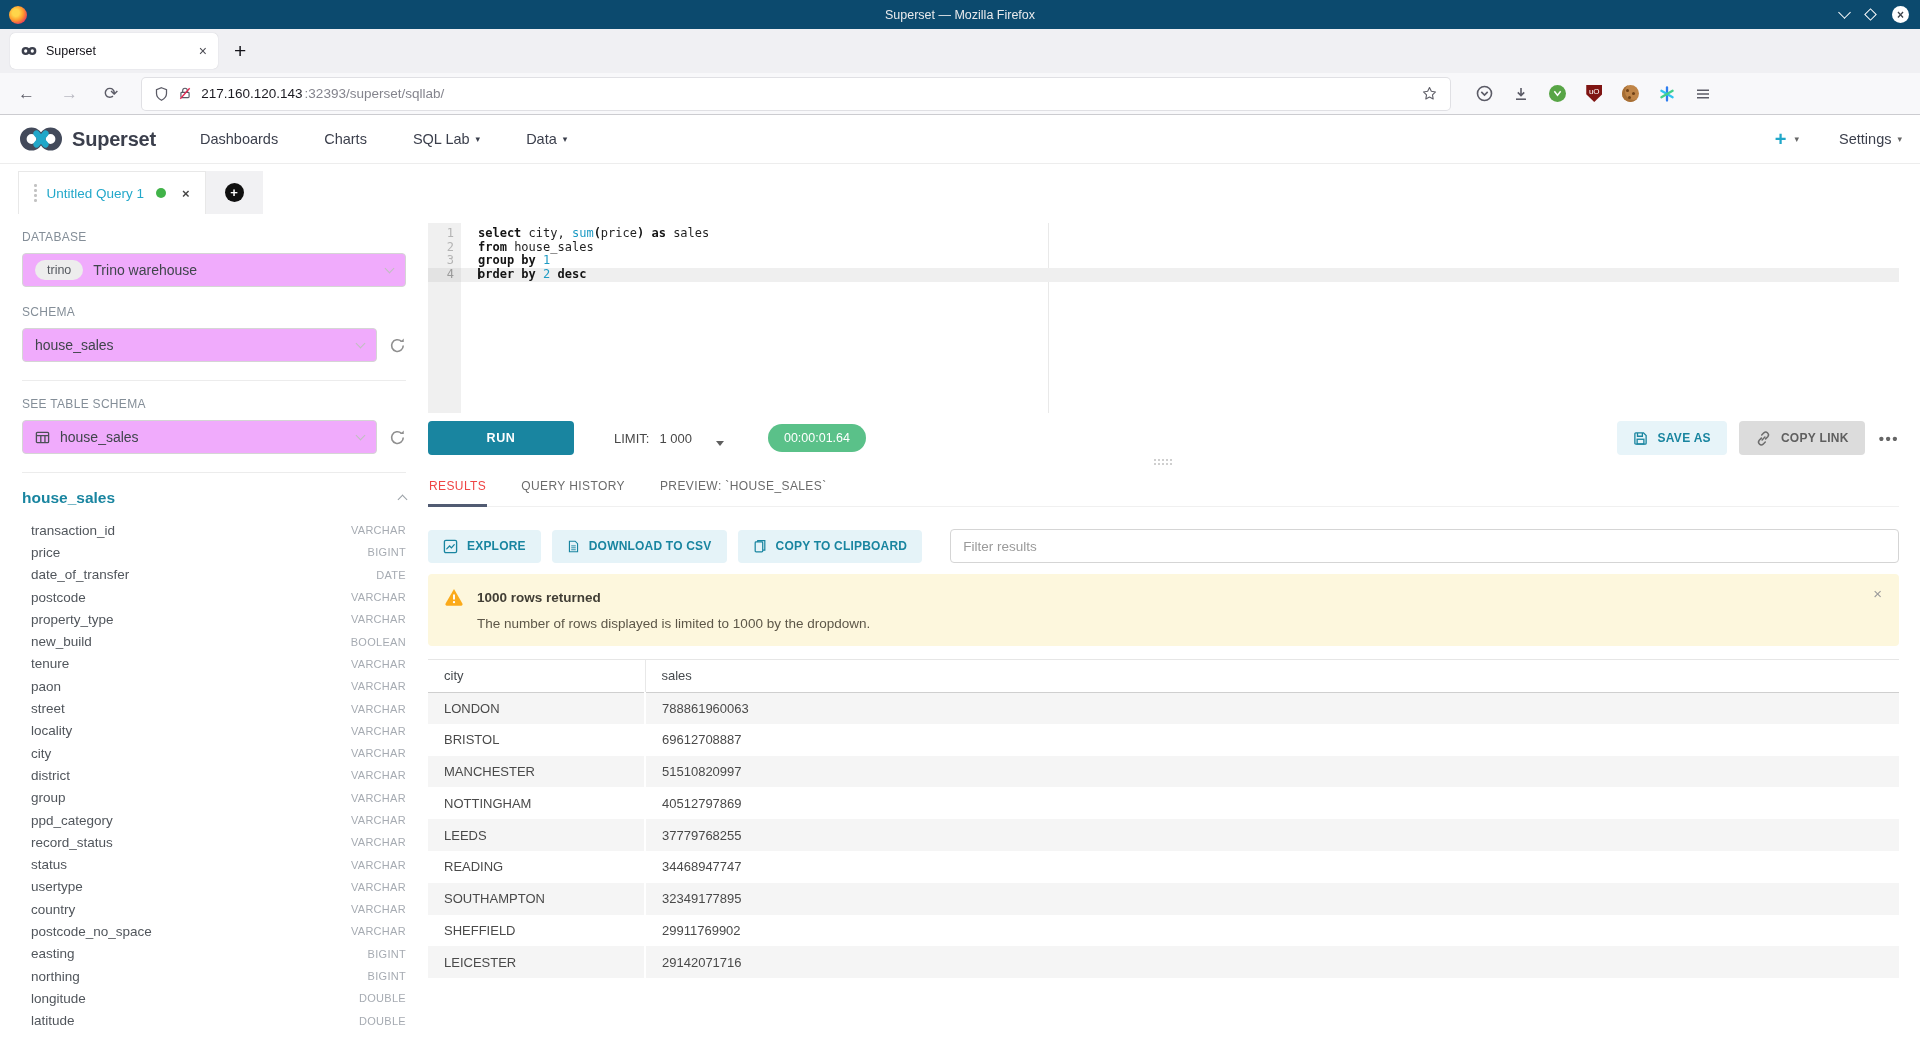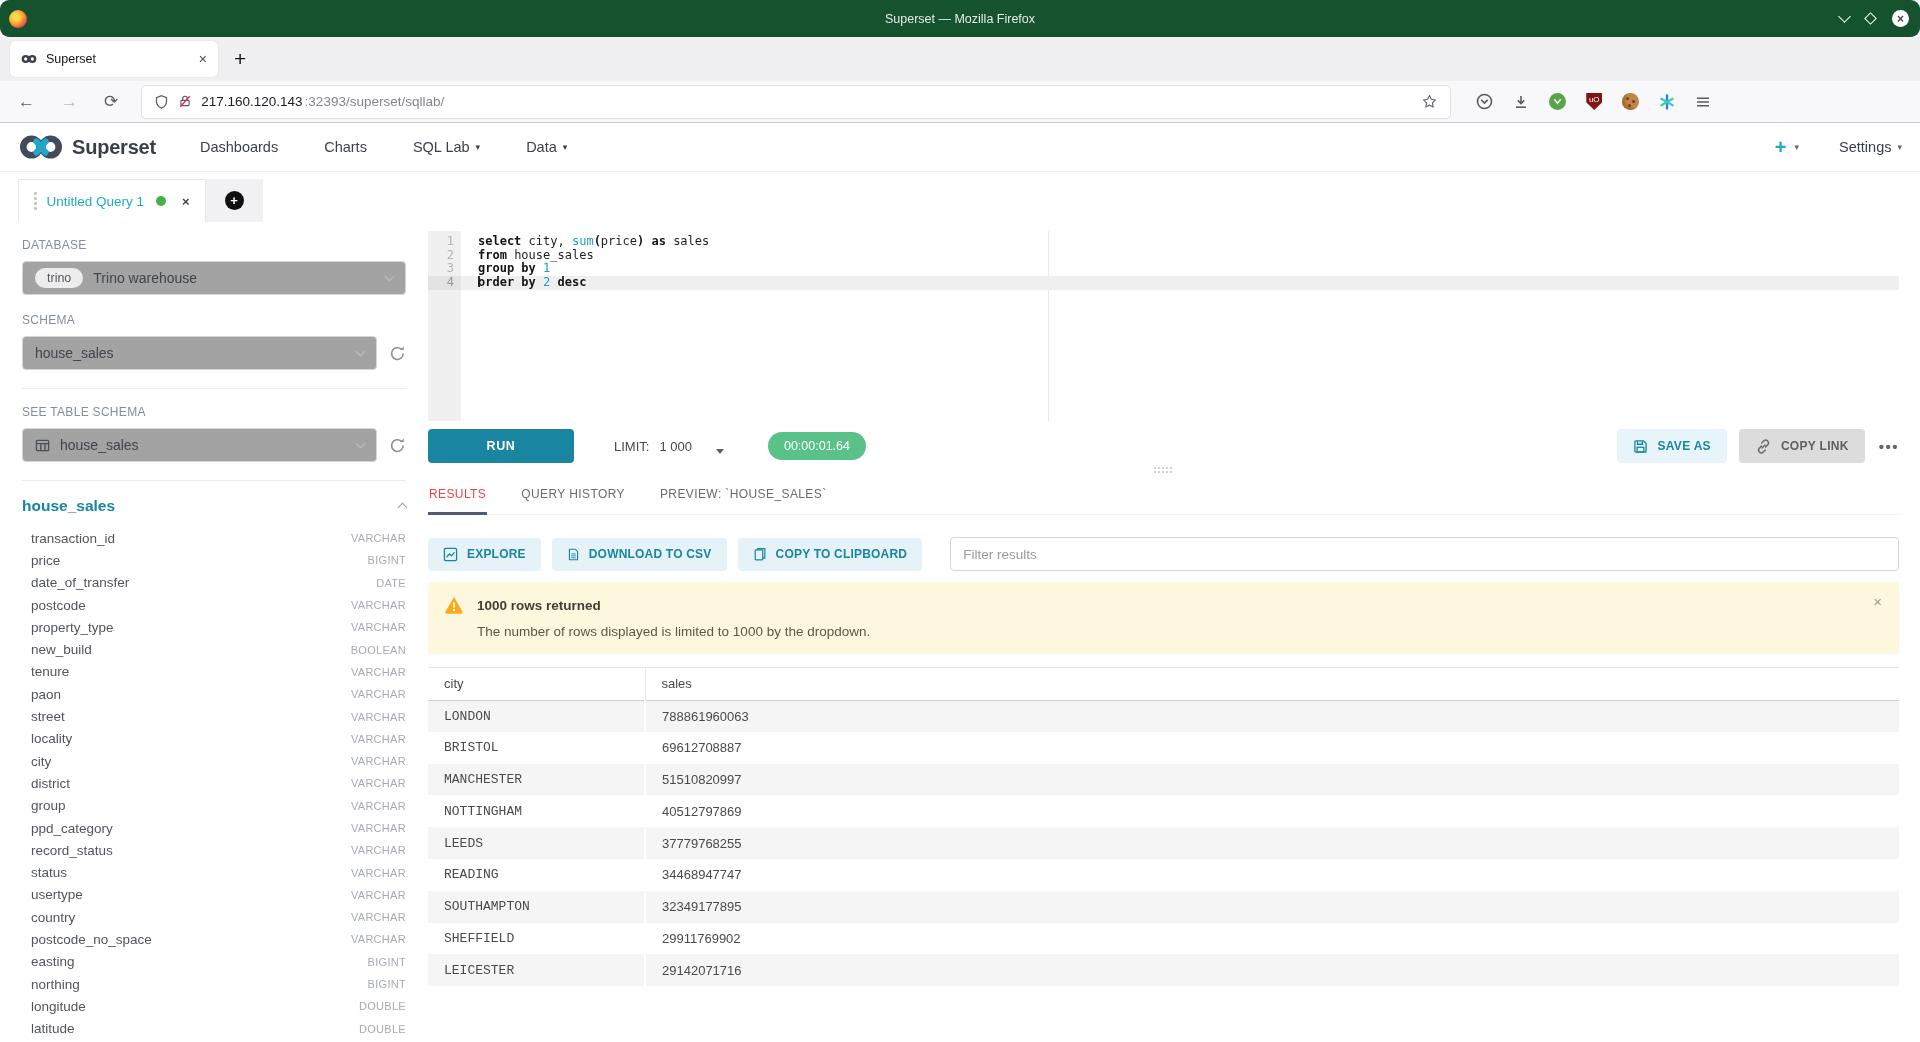--- a/index.html
+++ b/index.html
@@ -1,19 +1,19 @@
 <!DOCTYPE html>
 <html><head>
 <meta charset="utf-8">
 <style>
 *{margin:0;padding:0;box-sizing:border-box;}
 html,body{width:1920px;height:1042px;overflow:hidden;background:#fff;font-family:"Liberation Sans",sans-serif;}
 svg{display:block;}
 
-.titlebar{height:37px;background:#14532d;display:flex;align-items:center;position:relative;border-radius:9px;}
+.titlebar{height:29px;background:#0c4a6e;display:flex;align-items:center;position:relative;}
 .ff-logo{width:18px;height:18px;border-radius:50%;margin-left:9px;background:radial-gradient(circle at 38% 38%,#ffd54a 0 22%,#ff9a2e 48%,#e3355f 78%,#a91e86 100%);}
 .win-title{position:absolute;left:0;right:0;text-align:center;color:#e9eaec;font-size:12.5px;}
 .win-controls{margin-left:auto;display:flex;align-items:center;gap:17px;margin-right:11px;z-index:2;}
 .wc-min{width:9px;height:9px;border-right:1.6px solid #fff;border-bottom:1.6px solid #fff;transform:rotate(45deg);margin-top:-4px;}
 .wc-max{width:9px;height:9px;border:1.6px solid #fff;transform:rotate(45deg);}
 .wc-close{width:17px;height:17px;background:#fff;border-radius:50%;color:#3f444c;font-size:12px;font-weight:bold;display:flex;align-items:center;justify-content:center;line-height:1;}
 .tabstrip{height:44px;background:#f0f0f3;display:flex;align-items:center;}
 .btab{width:208px;height:36px;margin-left:10px;background:#fff;border-radius:5px;box-shadow:0 0 1px #b9b9c0;display:flex;align-items:center;gap:9px;padding:0 11px;font-size:12.5px;color:#15141a;}
 .btab-close{margin-left:auto;color:#4a4a52;font-size:14px;}
 .newtab{font-size:21px;color:#15141a;margin-left:16px;font-weight:300;}
@@ -48,21 +48,21 @@
 .qtab-title{font-size:13.5px;color:#23a8ca;}
 .status-dot{width:10px;height:10px;border-radius:50%;background:#41b349;margin-left:2px;}
 .qtab-close{color:#464646;font-size:13px;font-weight:bold;margin-left:6px;}
 .qtab-add{height:43px;width:57px;background:#f1f1f3;display:flex;align-items:center;justify-content:center;}
 .add-circle{width:19px;height:19px;border-radius:50%;background:#101010;color:#fff;font-size:13px;font-weight:bold;display:flex;align-items:center;justify-content:center;line-height:1;}
 
 .workspace{display:flex;height:829px;background:#fff;}
 .sidebar{width:428px;flex:none;padding:16px 22px 0 22px;}
 .fld-label{font-size:12px;color:#848e98;letter-spacing:.3px;margin-bottom:9px;}
 .sel-row{display:flex;align-items:center;gap:12px;margin-bottom:18px;}
-.select{flex:1;height:34px;border:1px solid #d5d5d5;border-radius:4px;background:#a3a3a3;display:flex;align-items:center;gap:10px;padding:0 12px;font-size:14px;color:#3f454b;}
+.select{flex:1;height:34px;border:1px solid #d5d5d5;border-radius:4px;background:#f0abfc;display:flex;align-items:center;gap:10px;padding:0 12px;font-size:14px;color:#3f454b;}
 .badge{background:#ededed;border-radius:12px;padding:3px 12px;font-size:12.5px;color:#55595f;}
 .chev{width:7px;height:7px;border-right:1.6px solid #bfbfbf;border-bottom:1.6px solid #bfbfbf;transform:rotate(45deg);margin-left:auto;margin-top:-3px;flex:none;}
 .chev-up{transform:rotate(-135deg);margin-top:3px;border-color:#9aa0a6;}
 .divider{height:1px;background:#ececec;margin:2px 0 16px;}
 .tbl-head{display:flex;align-items:center;margin:6px 0 12px;}
 .tbl-title{font-size:15.5px;font-weight:bold;color:#1985a0;}
 .col-row{display:flex;align-items:center;height:22.3px;padding-left:9px;}
 .col-name{font-size:13.5px;color:#51565c;}
 .col-type{margin-left:auto;font-size:11px;color:#a6abb2;letter-spacing:.3px;}
 
@@ -108,21 +108,21 @@
 .alert-head{display:flex;align-items:center;gap:13px;}
 .alert-title{font-size:13.5px;font-weight:bold;color:#413e35;}
 .alert-body{margin:9px 0 0 33px;font-size:13.5px;color:#5d5748;}
 .alert-close{position:absolute;right:17px;top:11px;color:#9b9b9b;font-size:15px;}
 
 .rgrid{margin-top:13px;border-top:1px solid #e6e6e6;overflow:hidden;}
 .rgrid table{width:100%;border-collapse:collapse;font-size:13px;color:#4a4a4a;table-layout:fixed;}
 .rgrid th{height:32px;text-align:left;font-weight:500;color:#45494d;background:#fff;border-bottom:1px solid #cfcfcf;padding-left:16px;}
 .rgrid th:first-child{width:217px;border-right:1px solid #e8e8e8;}
 .rgrid td{height:31.8px;padding-left:16px;}
-.rgrid td:first-child{border-right:2px solid #fff;font-family:Liberation Mono, monospace;}
+.rgrid td:first-child{border-right:2px solid #fff;}
 .rgrid tbody tr:nth-child(odd){background:#f5f5f5;}
 </style>
 </head>
 <body>
 
 <div class="titlebar">
   <span class="ff-logo"></span>
   <span class="win-title">Superset — Mozilla Firefox</span>
   <span class="win-controls">
     <span class="wc-min"></span>

